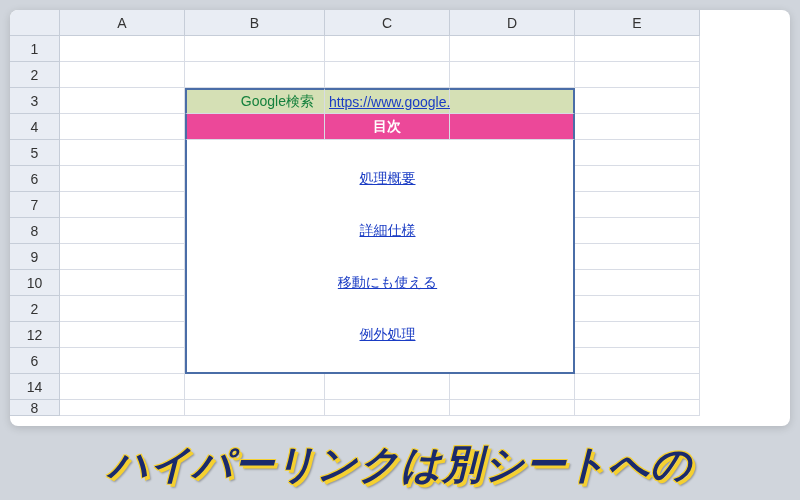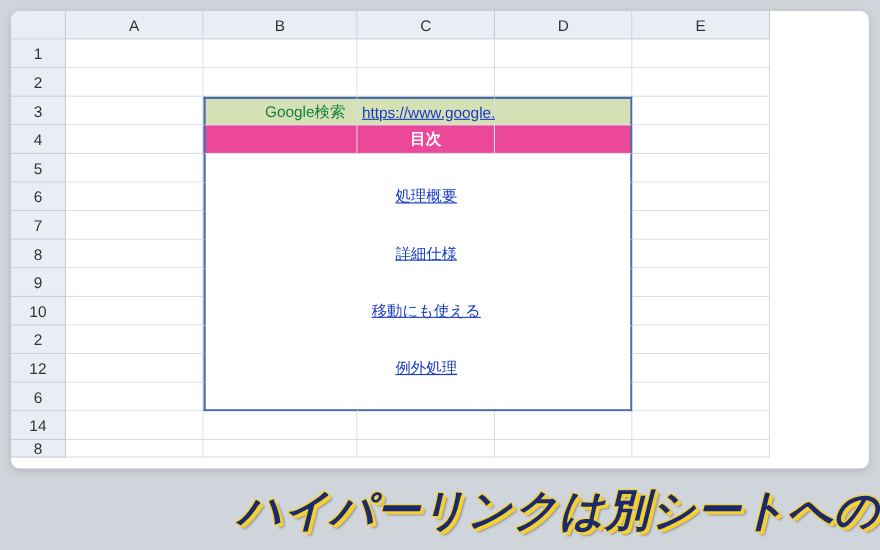--- a/index.html
+++ b/index.html
@@ -88,21 +88,21 @@
     .hyperlink {
       color: #1a3cc4;
       text-decoration: underline;
       cursor: pointer;
     }
     .overlay-text {
       position: absolute;
       bottom: 10px;
       left: 0;
       right: 0;
-      text-align: right;
+      text-align: center;
       font-size: 40px;
       font-weight: 900;
       font-style: italic;
       color: #1a2a6c;
       text-shadow: 
         3px 3px 0 #f5d030,
         -1px -1px 0 #f5d030,
         1px -1px 0 #f5d030,
         -1px 1px 0 #f5d030,
         4px 4px 2px rgba(0,0,0,0.3);

